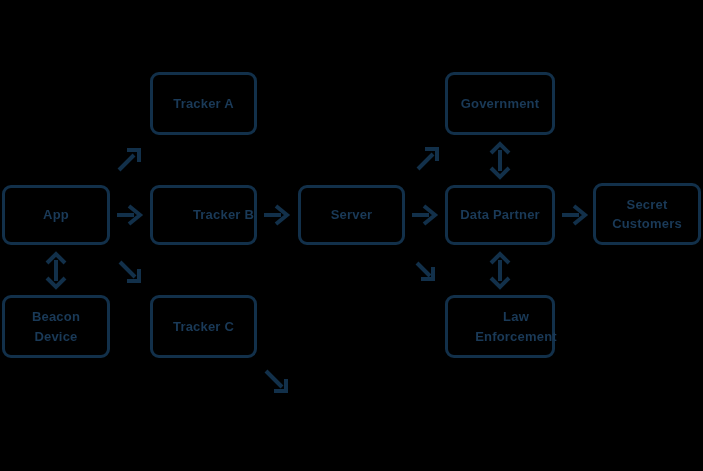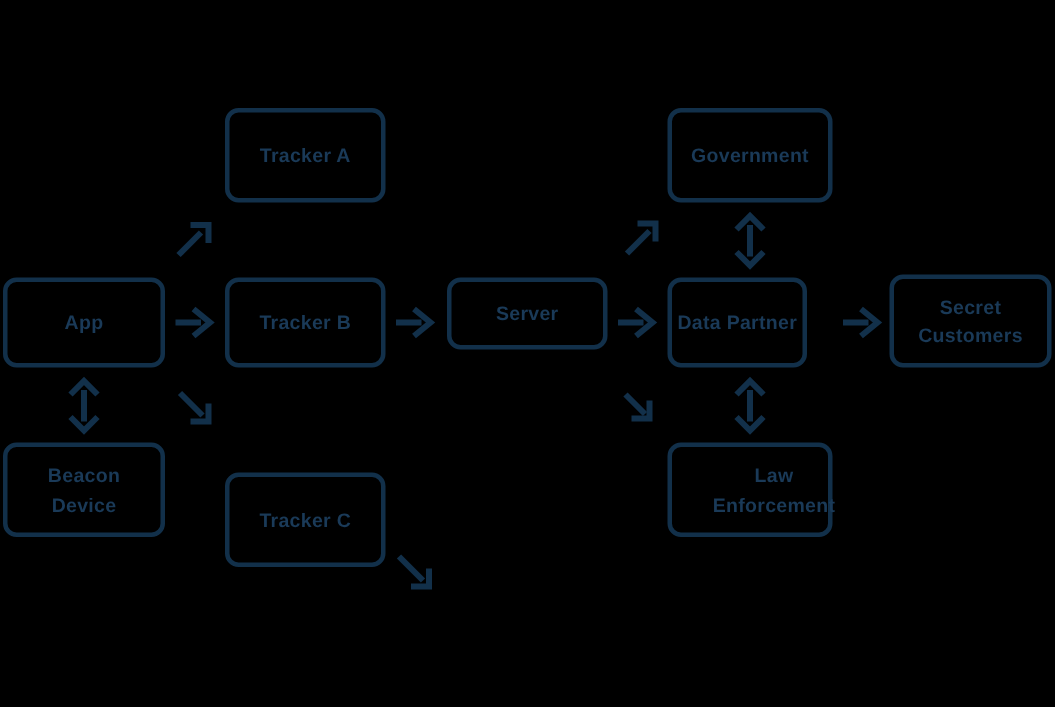--- a/index.html
+++ b/index.html
@@ -31,26 +31,26 @@
     font-size: 13px;
     font-weight: 700;
     line-height: 1.5;
     white-space: pre-line;
     letter-spacing: 0.2px;
   }
   
   .n-tracker-a        { left: 150px; top:  72px; width: 107px; height: 63px; }
   .n-government       { left: 445px; top:  72px; width: 110px; height: 63px; }
   .n-app              { left:   2px; top: 185px; width: 108px; height: 60px; }
-  .n-tracker-b        { left: 150px; top: 185px; width: 107px; height: 60px; }
-  .n-server           { left: 298px; top: 185px; width: 107px; height: 48px; }
-  .n-data-partner     { left: 445px; top: 185px; width: 93px; height: 60px; }
+  .n-tracker-b        { left: 150px; top: 185px; width: 107px; height: 60px; justify-content: flex-end; }
+  .n-server           { left: 298px; top: 185px; width: 107px; height: 60px; }
+  .n-data-partner     { left: 445px; top: 185px; width: 110px; height: 60px; }
   .n-secret-customers { left: 593px; top: 183px; width: 108px; height: 62px; }
   .n-beacon-device    { left:   2px; top: 295px; width: 108px; height: 63px; }
-  .n-tracker-c        { left: 150px; top: 295px; width: 107px; height: 63px; margin-top: 20px; }
+  .n-tracker-c        { left: 150px; top: 295px; width: 107px; height: 63px; }
   .n-law-enforcement  { left: 445px; top: 295px; width: 110px; height: 63px; padding-left: 32px; }
 
   svg.edges {
     position: absolute;
     left: 0; top: 0;
     width: 703px;
     height: 471px;
     pointer-events: none;
   }
   svg.edges path, svg.edges polyline {

